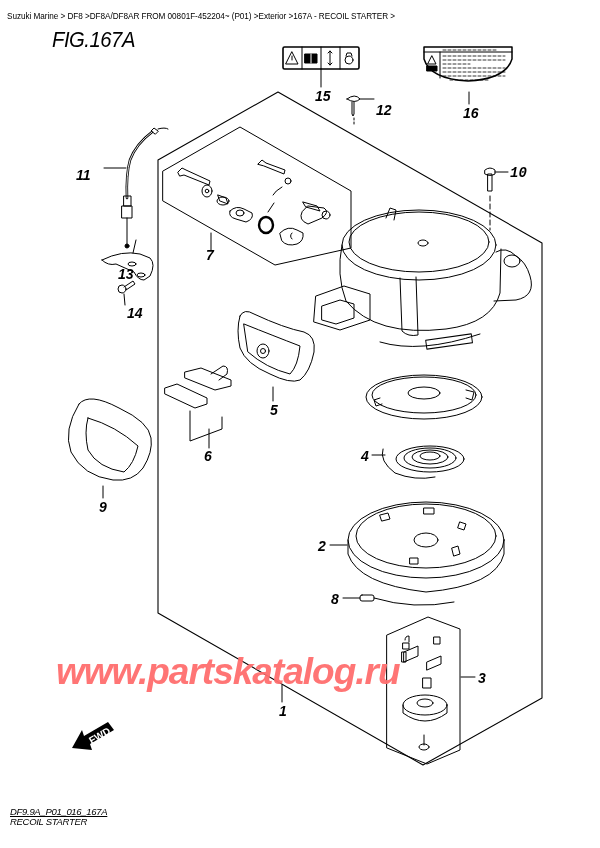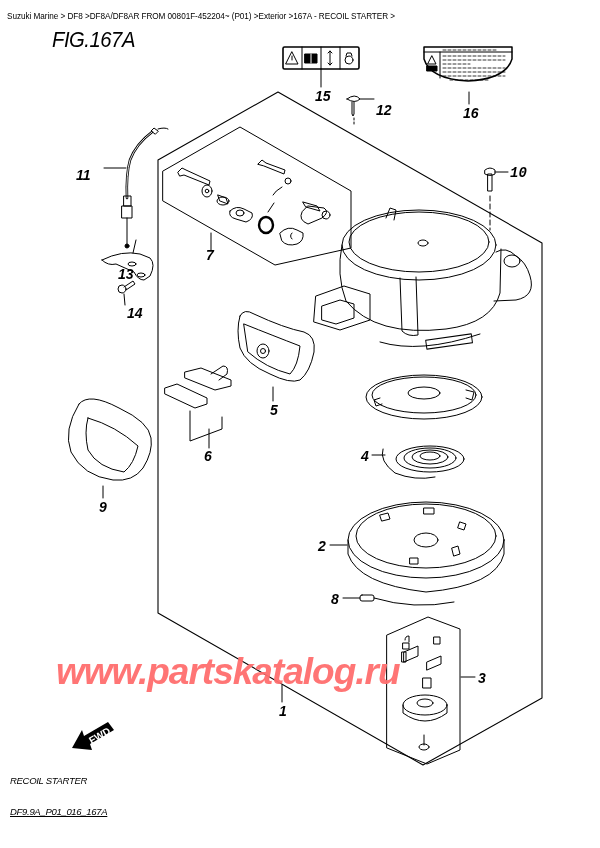--- a/index.html
+++ b/index.html
@@ -236,13 +236,13 @@
 <div class="callout" style="left:279px; top:704px;">1</div>
 
 <svg class="fwd" width="50" height="40" viewBox="0 0 50 40">
   <polygon points="2,36 12,18 14,24 38,10 44,18 20,32 22,38" fill="#000"></polygon>
   <text class="fwd-text" x="18" y="29" transform="rotate(-30 26 24)">FWD</text>
 </svg>
 
 <div class="watermark">www.partskatalog.ru</div>
 
 <div class="caption" style="top:806px;text-decoration:underline;">DF9.9A_P01_016_167A</div>
-<div class="caption" style="top:775px;">RECOIL STARTER</div>
+<div class="caption" style="top:816px;">RECOIL STARTER</div>
 
 </body></html>

